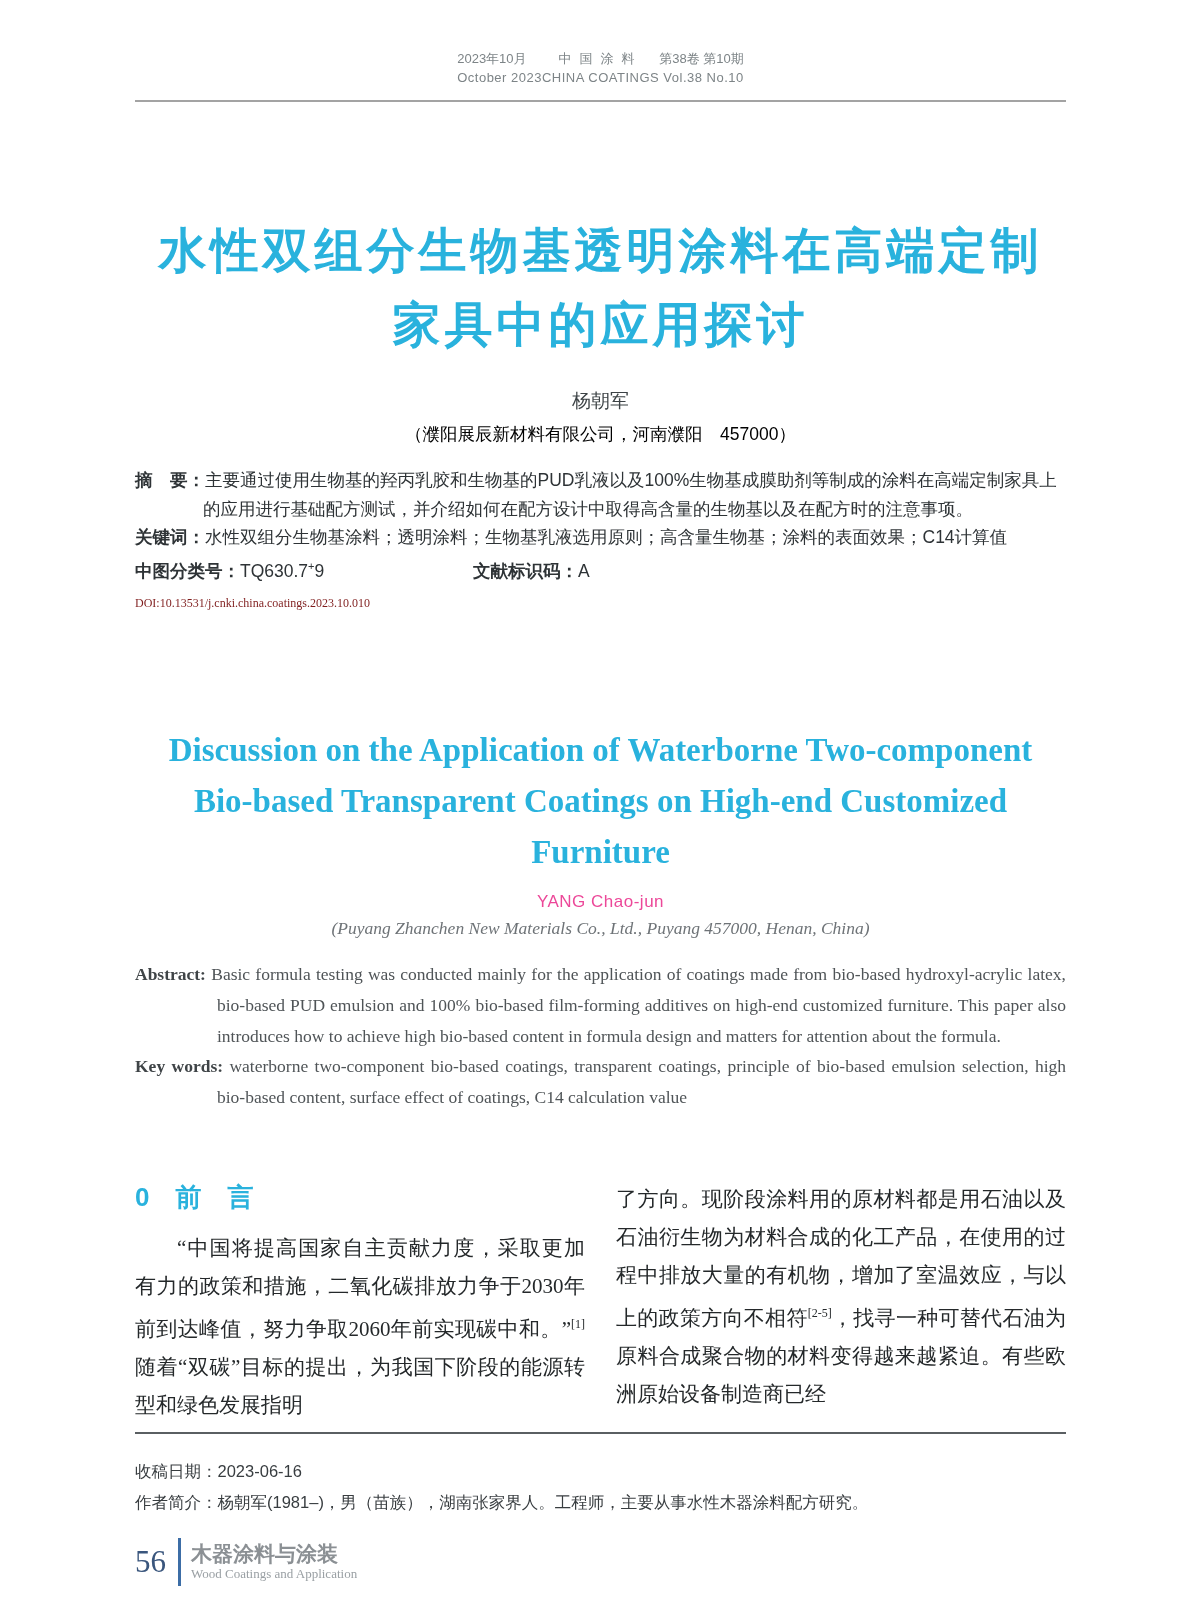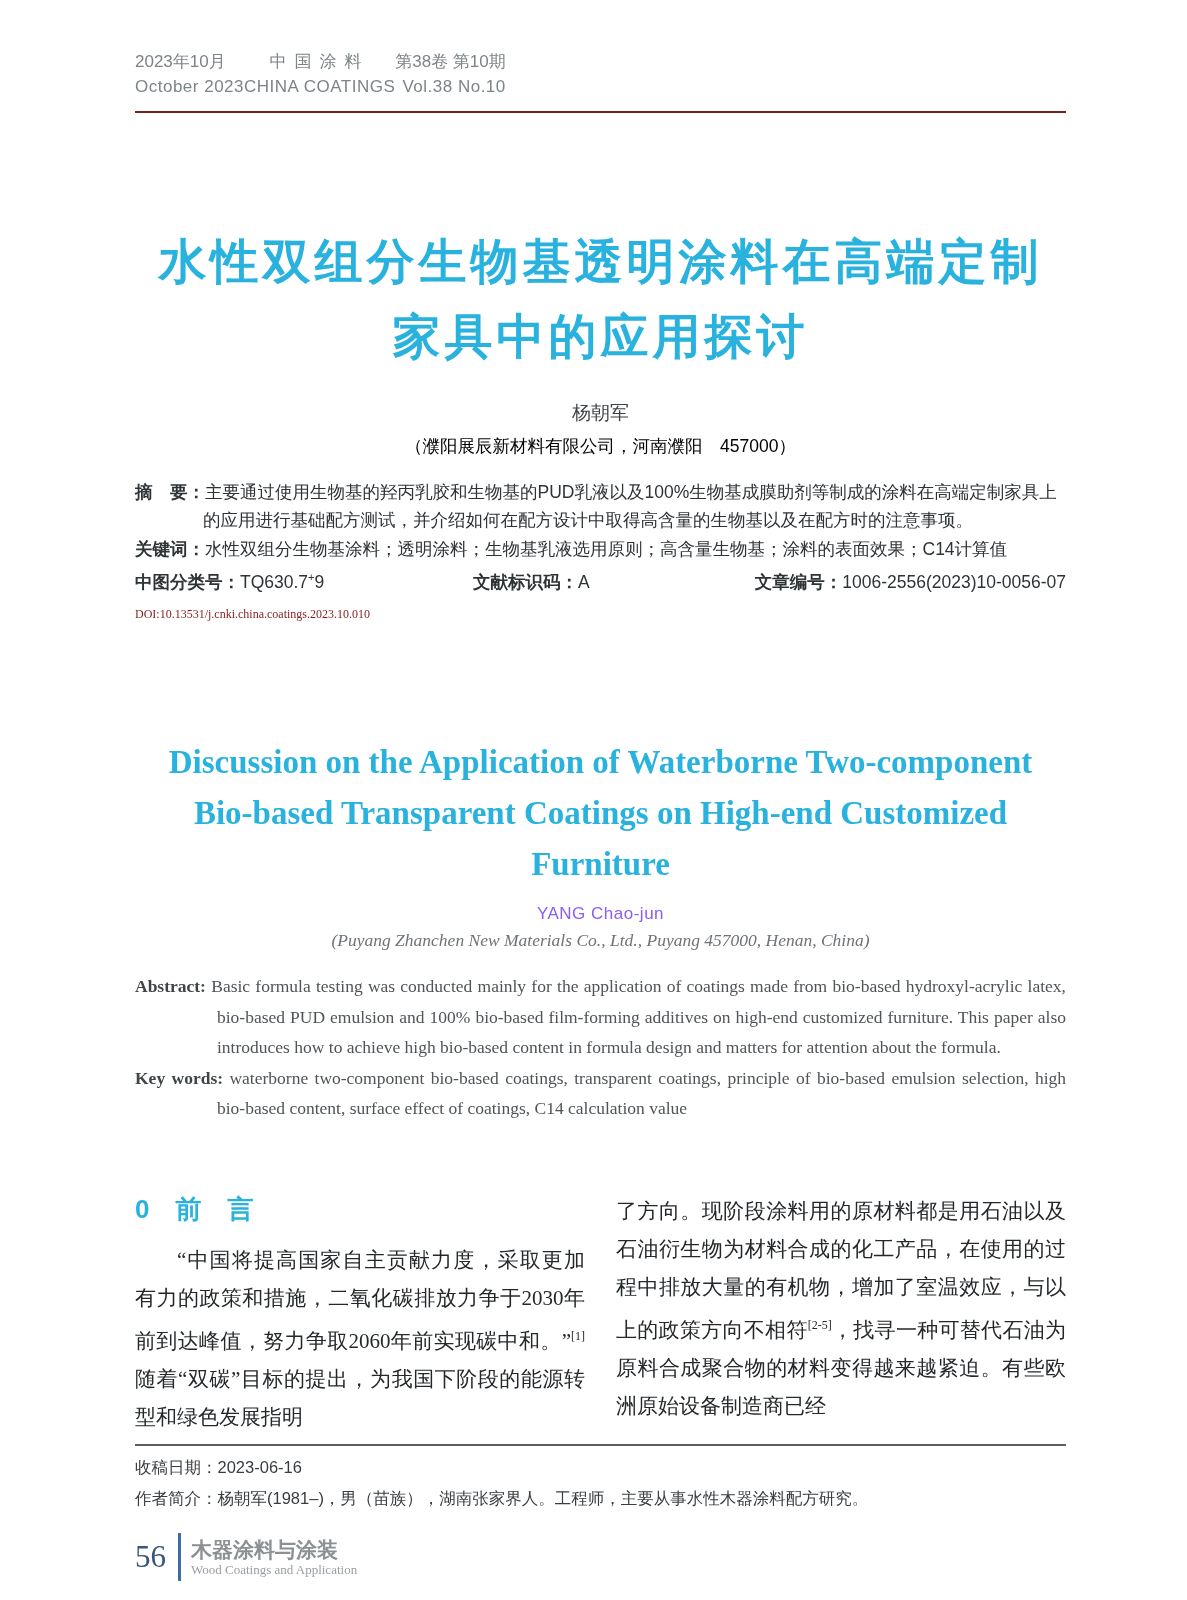--- a/index.html
+++ b/index.html
@@ -11,27 +11,27 @@
     margin: 0 auto;
     background: #ffffff;
     overflow: hidden;
     font-family: "Liberation Sans", sans-serif;
   }
   .content { padding: 0 121px 0 135px; }
 
   
   .page-header {
     display: flex;
-    justify-content: flex-start;
+    justify-content: center;
     align-items: flex-end;
     padding-top: 50px;
     padding-bottom: 12px;
-    border-bottom: 2px solid #7f1d1d;
+    border-bottom: 2px solid #a3a3a3;
     color: #7d8487;
-    font-size: 17px;
+    font-size: 13px;
     line-height: 1.45;
   }
   .hdr-cell { white-space: nowrap; }
   .hdr-center { text-align: center; }
   .hdr-right { text-align: right; }
   .hdr-zh-spaced { letter-spacing: 8px; }
   .hdr-en { letter-spacing: 0.5px; }
 
   
   .title-zh {
@@ -84,21 +84,21 @@
     font-weight: bold;
     font-size: 33px;
     line-height: 1.55;
     color: #29b2dd;
   }
   .author-en {
     margin-top: 14px;
     text-align: center;
     font-size: 17px;
     letter-spacing: 0.5px;
-    color: #8b5cf6;
+    color: #ec4899;
   }
   .affil-en {
     margin-top: 6px;
     text-align: center;
     font-family: "Liberation Serif", serif;
     font-style: italic;
     font-size: 17.5px;
     color: #6e7377;
   }
 
@@ -135,21 +135,21 @@
     text-align: justify;
     color: #24282a;
   }
   .body-p.indent { text-indent: 2em; }
   .ref-sup { font-size: 12px; }
 
   
   .footnote {
     margin-top: 8px;
     border-top: 2px solid #5a5f62;
-    padding-top: 6px;
+    padding-top: 22px;
     font-size: 16.5px;
     line-height: 1.85;
     color: #383d40;
   }
   .footnote p { margin: 0; }
 
   
   .page-footer {
     margin-top: 20px;
     display: flex;
@@ -206,21 +206,20 @@
     </h1>
     <div class="author-zh">杨朝军</div>
     <div class="affil-zh">（濮阳展辰新材料有限公司，河南濮阳　457000）</div>
 
     <div class="meta">
       <p class="hang"><span class="label">摘　要：</span><span>主要通过使用生物基的羟丙乳胶和生物基的PUD乳液以及100%生物基成膜助剂等制成的涂料在高端定制家具上的应用进行基础配方测试，并介绍如何在配方设计中取得高含量的生物基以及在配方时的注意事项。</span></p>
       <p class="hang"><span class="label">关键词：</span><span>水性双组分生物基涂料；透明涂料；生物基乳液选用原则；高含量生物基；涂料的表面效果；C14计算值</span></p>
       <div class="clc-row">
         <span><span class="label">中图分类号：</span><span>TQ630.7</span><sup>+</sup><span>9</span></span>
         <span class="clc-mid"><span class="label">文献标识码：</span><span>A</span></span>
-        <span class="clc-right"><span class="label">文章编号：</span><span>1006-2556(2023)10-0056-07</span></span>
       </div>
       <div class="doi-row">DOI:10.13531/j.cnki.china.coatings.2023.10.010</div>
     </div>
 
     <h2 class="title-en">
       <div>Discussion on the Application of Waterborne Two-component</div>
       <div>Bio-based Transparent Coatings on High-end Customized</div>
       <div>Furniture</div>
     </h2>
     <div class="author-en">YANG Chao-jun</div>

